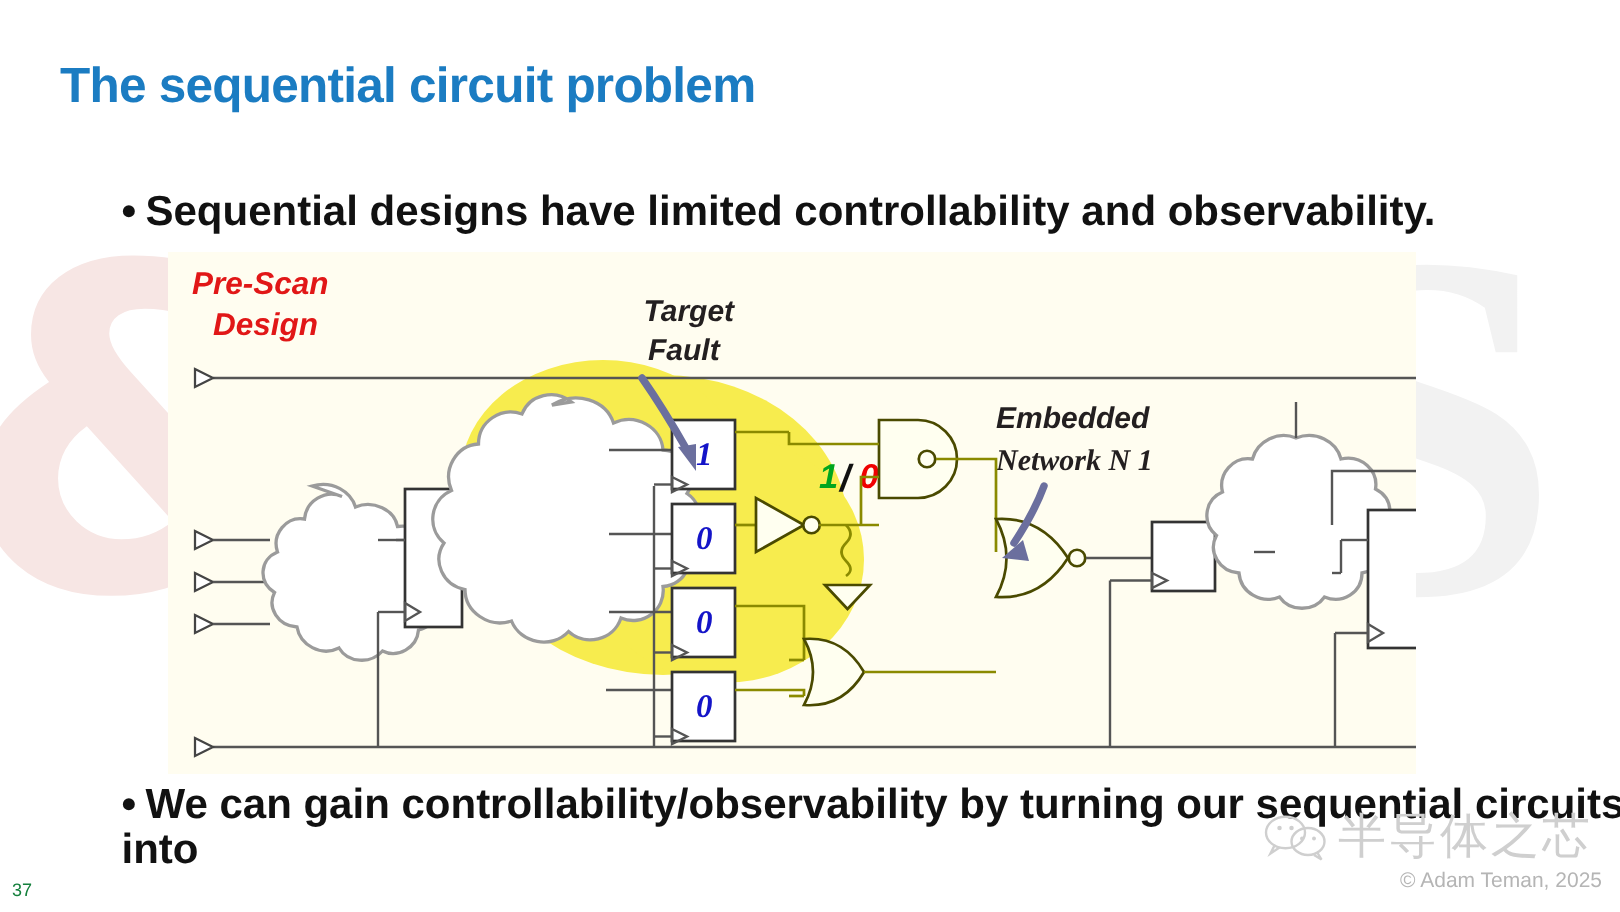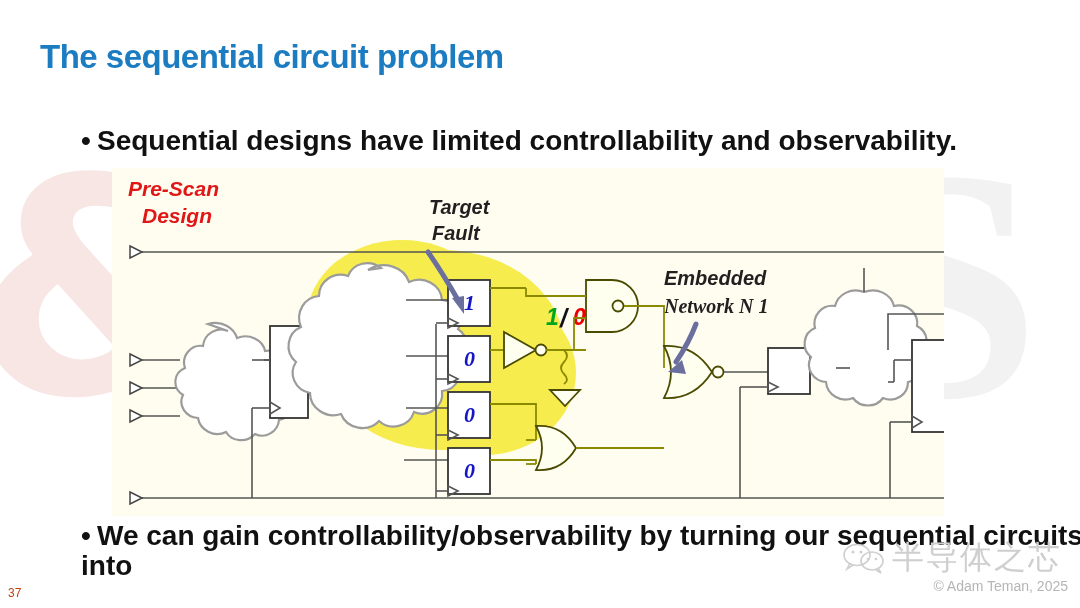--- a/index.html
+++ b/index.html
@@ -50,21 +50,21 @@
     margin-left:45px;
   }
   .bullet .dot{display:inline-block;width:16px;}
   .bullet-top{left:36px;top:126px;}
   .bullet-bot{left:36px;top:521px;width:1020px;}
   .bullet-bot .l2{display:block;margin-left:22px;}
 
   
   .slideno{
     position:absolute;left:8px;top:586px;
-    font-size:12px;color:#c2410c;
+    font-size:12px;color:#15803d;
     font-family:"Liberation Sans", sans-serif;
   }
 
   
   .credit{
     position:absolute;right:12px;top:578px;
     font-size:14px;color:#b5b5b5;
     font-family:"Liberation Sans", sans-serif;
     white-space:nowrap;
   }

